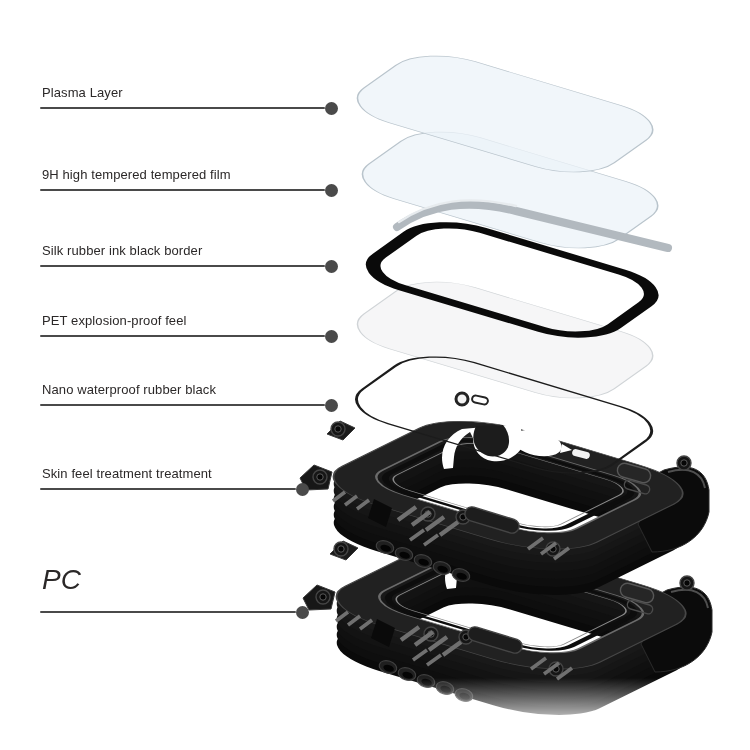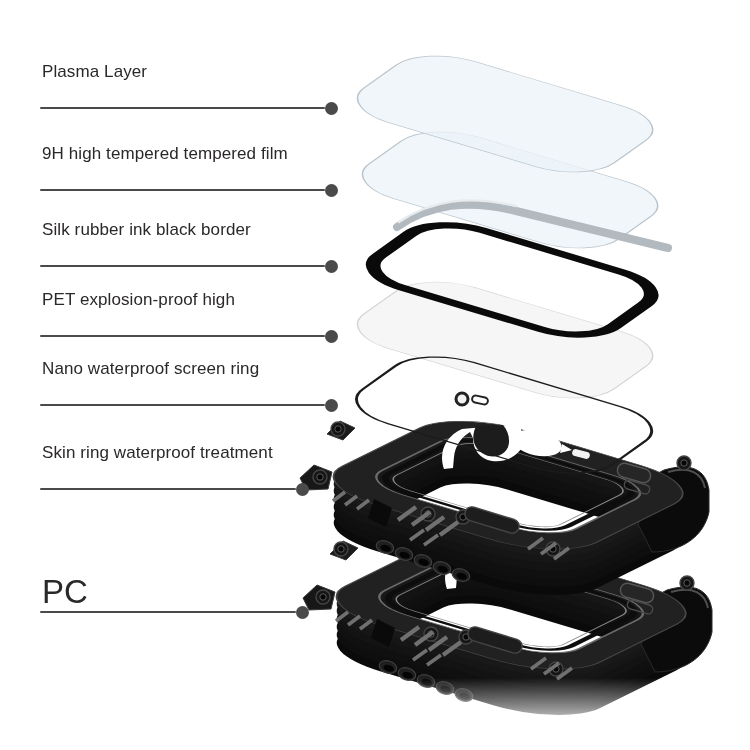--- a/index.html
+++ b/index.html
@@ -19,33 +19,33 @@
   html,body{margin:0;padding:0;background:#fff;}
   .canvas{
     position:relative;width:750px;height:750px;overflow:hidden;
     background:var(--background);
     font-family:"Liberation Sans", sans-serif;
   }
   .canvas svg{position:absolute;left:0;top:0;}
   
   .label{position:absolute;left:40px;}
   .label .txt{
-    position:absolute;left:2px;bottom:25px;white-space:nowrap;
-    font-size:17px;color:var(--text);letter-spacing:.1px;
+    position:absolute;left:2px;bottom:7px;white-space:nowrap;
+    font-size:13px;color:var(--text);letter-spacing:.1px;
   }
   .label .line{position:absolute;left:0;top:0;height:2px;width:100%;background:var(--leader-line);border-radius:1px;}
   .label .dot{position:absolute;top:-5.5px;right:-13px;width:13px;height:13px;border-radius:50%;background:var(--leader-dot);}
   .lb0{top:107px;width:285px;}
   .lb1{top:189px;width:285px;}
   .lb2{top:265px;width:285px;}
   .lb3{top:335px;width:285px;}
   .lb4{top:404px;width:285px;}
   .lb5{top:488px;width:256px;}
   .lb6{top:611px;width:256px;}
-  .lb6 .txt{font-size:33px;bottom:0;}
+  .lb6 .txt{font-size:28px;bottom:15px;font-style:italic;}
   
   .film{fill:var(--film-tint);fill-opacity:.72;stroke:var(--film-edge);stroke-width:1.4;}
   .pet{fill:var(--pet-tint);fill-opacity:.85;stroke:var(--pet-edge);stroke-width:1.3;}
   .inkring{fill:none;stroke:var(--ink-border);stroke-width:13;}
   .rubber{fill:none;stroke:var(--rubber-ring);stroke-width:2.6;}
   .rim1{fill:none;stroke:#6b6b6b;stroke-width:2.2;}
   .rim2{fill:none;stroke:#0d0d0d;stroke-width:6;}
   .rim3{fill:none;stroke:#8a8a8a;stroke-width:1.4;}
   .edgeHi{fill:none;stroke:#474747;stroke-width:1.6;}
   .hatch{fill:none;stroke:#707070;stroke-width:3.6;stroke-linecap:butt;}
@@ -187,31 +187,31 @@
     <span class="txt">9H high tempered tempered film</span>
     <div class="line"></div>
     <div class="dot"></div>
   </div>
   <div class="label lb2">
     <span class="txt">Silk rubber ink black border</span>
     <div class="line"></div>
     <div class="dot"></div>
   </div>
   <div class="label lb3">
-    <span class="txt">PET explosion-proof high</span>
+    <span class="txt">PET explosion-proof feel</span>
     <div class="line"></div>
     <div class="dot"></div>
   </div>
   <div class="label lb4">
-    <span class="txt">Nano waterproof screen ring</span>
+    <span class="txt">Nano waterproof rubber black</span>
     <div class="line"></div>
     <div class="dot"></div>
   </div>
   <div class="label lb5">
-    <span class="txt">Skin ring waterproof treatment</span>
+    <span class="txt">Skin feel treatment treatment</span>
     <div class="line"></div>
     <div class="dot"></div>
   </div>
   <div class="label lb6">
     <span class="txt">PC</span>
     <div class="line"></div>
     <div class="dot"></div>
   </div>
 
 </div>

